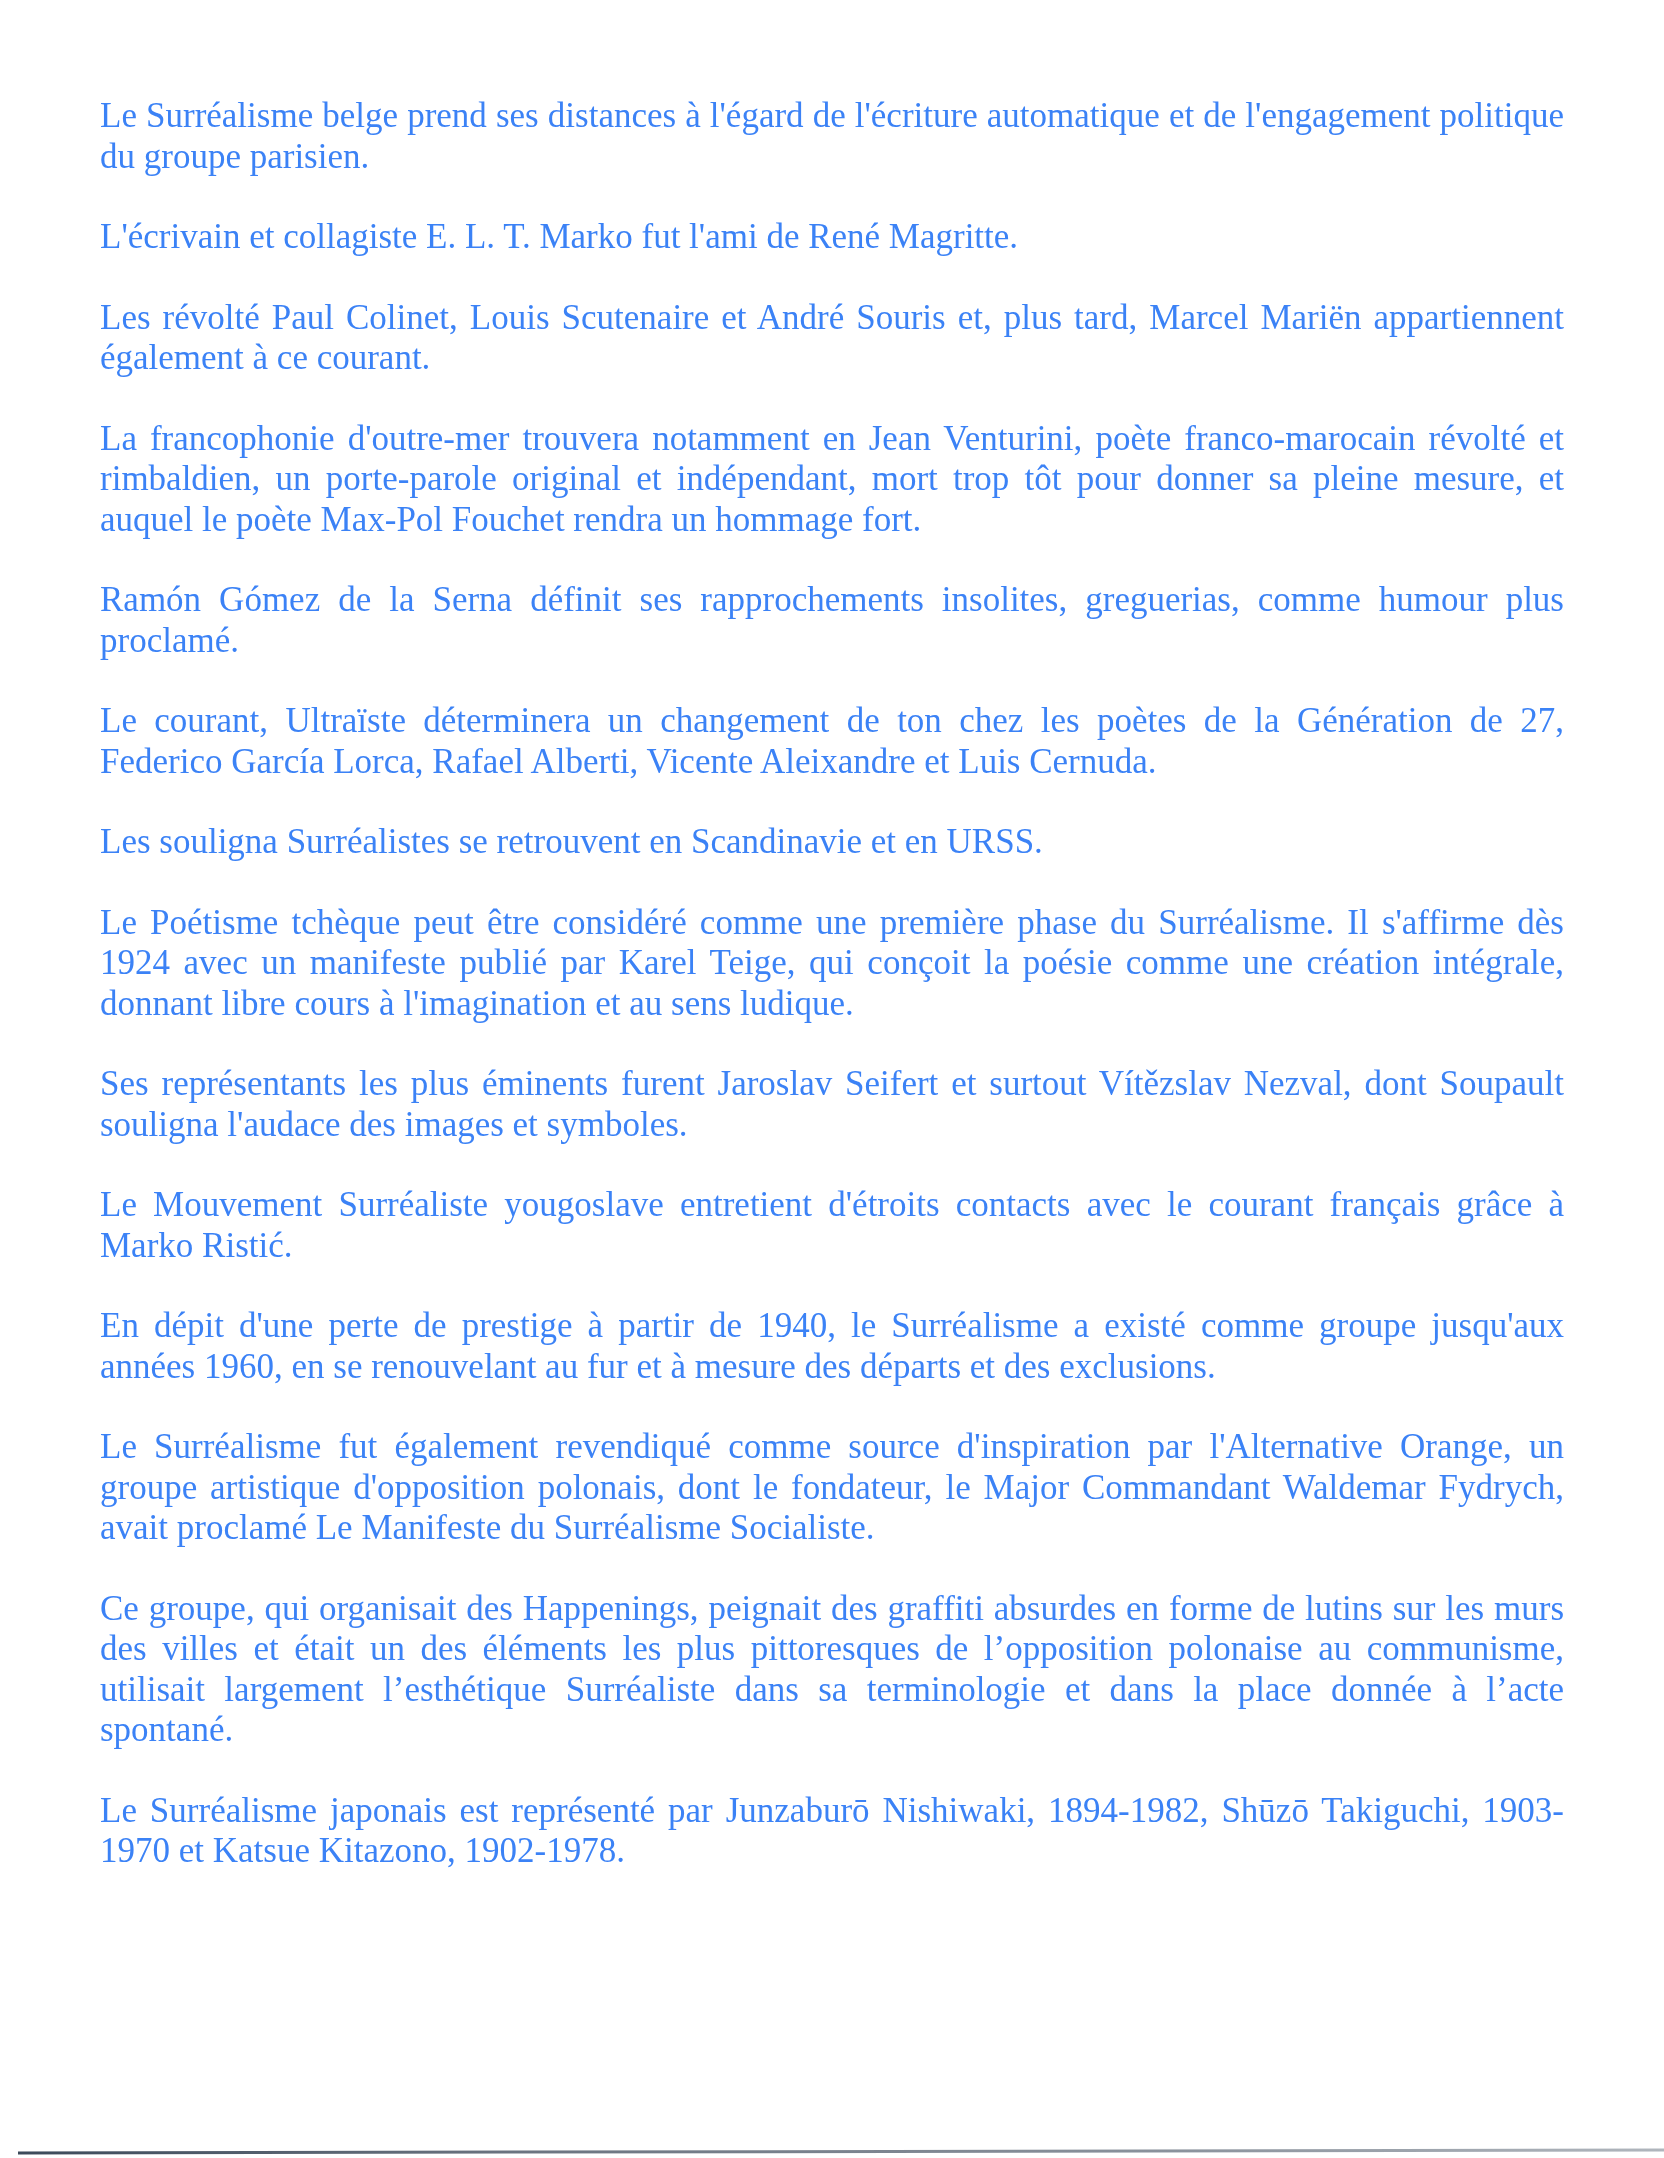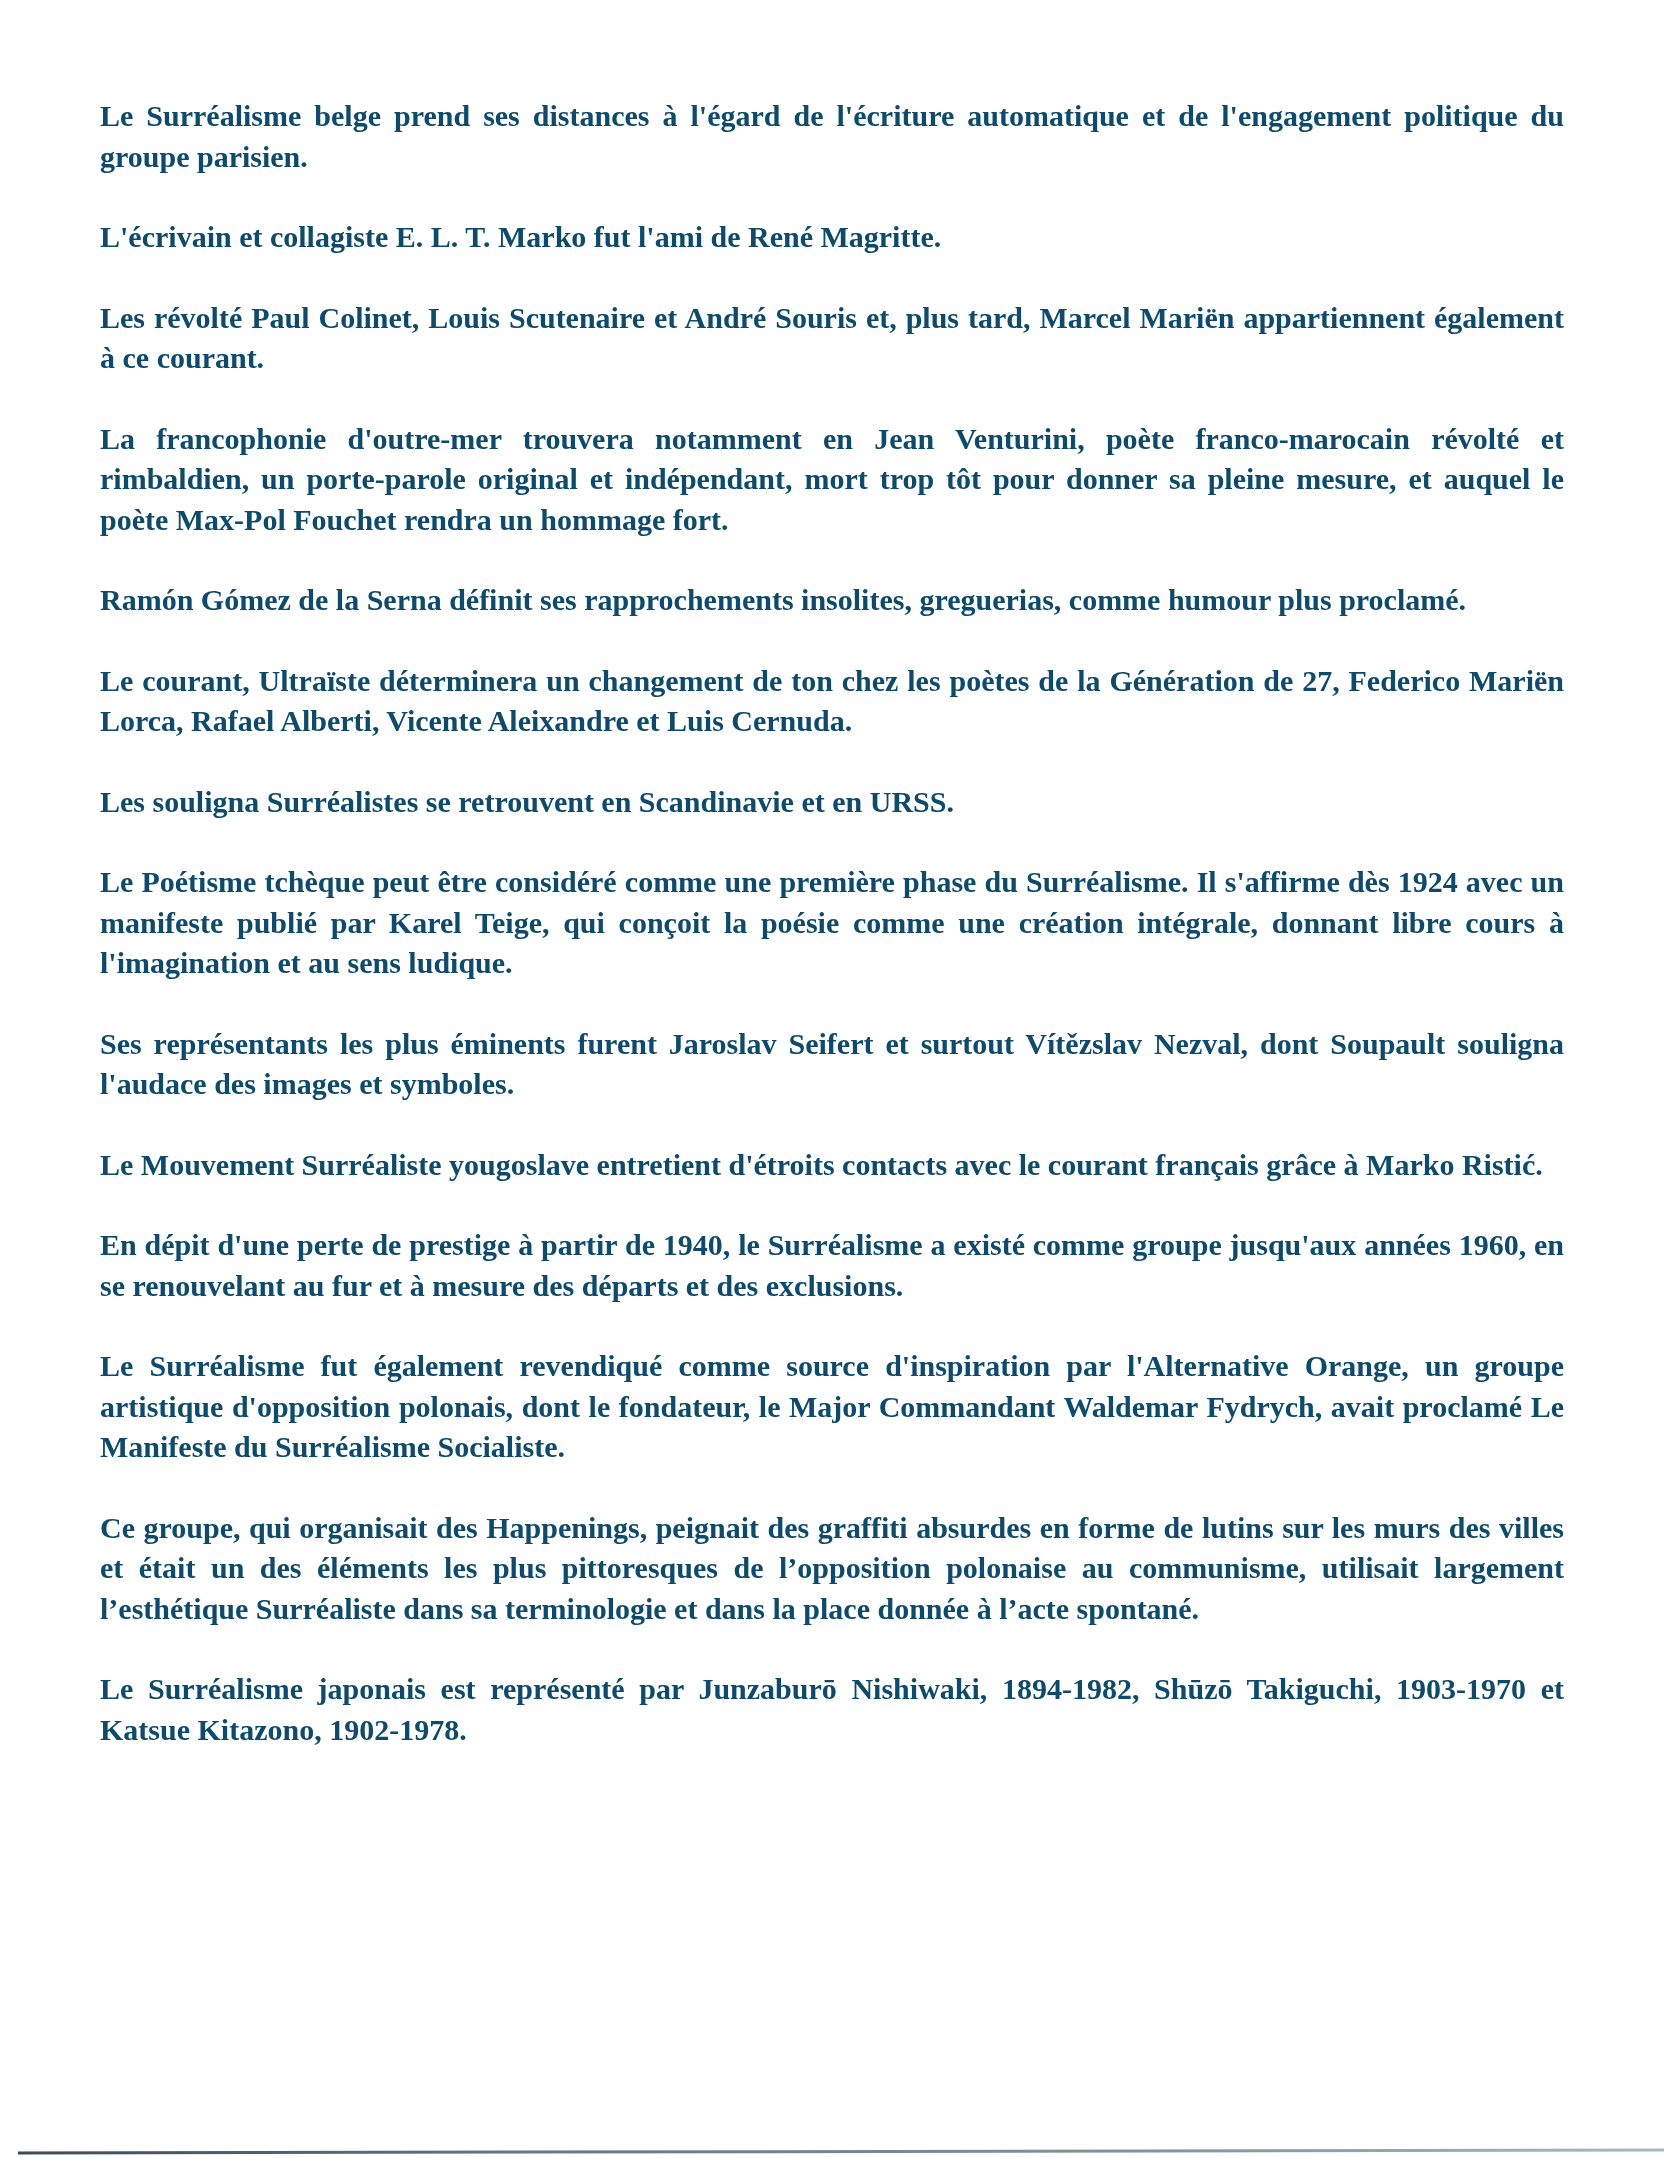--- a/index.html
+++ b/index.html
@@ -12,24 +12,24 @@
       height: 2158px;
       position: relative;
       overflow: hidden;
     }
     .page {
       position: absolute;
       left: 100px;
       top: 96px;
       width: 1464px;
       font-family: "Liberation Serif", "DejaVu Serif", serif;
-      font-weight: bold;
-      font-size: 30px;
+      font-weight: normal;
+      font-size: 35px;
       line-height: 40.5px;
-      color: #0c4a6e;
+      color: #3b82f6;
     }
     .para {
       margin: 0 0 40px 0;
       text-align: justify;
       hyphens: manual;
     }
     .bottom-rule {
       position: absolute;
       left: 18px;
       right: 0;
@@ -41,21 +41,21 @@
   </style>
 </head>
 <body>
 
 <div class="page">
   <p class="para">Le Surréalisme belge prend ses distances à l'égard de l'écriture automatique et de l'enga­gement politique du groupe parisien.</p>
   <p class="para">L'écrivain et collagiste E. L. T. Marko fut l'ami de René Magritte.</p>
   <p class="para">Les révolté Paul Colinet, Louis Scutenaire et André Souris et, plus tard, Marcel Mariën appartiennent également à ce courant.</p>
   <p class="para">La francophonie d'outre-mer trouvera notamment en Jean Venturini, poète franco-marocain révolté et rimbaldien, un porte-parole original et indépendant, mort trop tôt pour donner sa pleine mesure, et auquel le poète Max-Pol Fouchet rendra un hommage fort.</p>
   <p class="para">Ramón Gómez de la Serna définit ses rapprochements insolites, greguerias, comme hu­mour plus proclamé.</p>
-  <p class="para">Le courant, Ultraïste déterminera un changement de ton chez les poètes de la Génération de 27, Federico Mariën Lorca, Rafael Alberti, Vicente Aleixandre et Luis Cernuda.</p>
+  <p class="para">Le courant, Ultraïste déterminera un changement de ton chez les poètes de la Génération de 27, Federico García Lorca, Rafael Alberti, Vicente Aleixandre et Luis Cernuda.</p>
   <p class="para">Les souligna Surréalistes se retrouvent en Scandinavie et en URSS.</p>
   <p class="para">Le Poétisme tchèque peut être considéré comme une première phase du Surréalisme. Il s'affirme dès 1924 avec un manifeste publié par Karel Teige, qui conçoit la poésie comme une création intégrale, donnant libre cours à l'imagination et au sens ludique.</p>
   <p class="para">Ses représentants les plus éminents furent Jaroslav Seifert et surtout Vítězslav Nezval, dont Soupault souligna l'audace des images et symboles.</p>
   <p class="para">Le Mouvement Surréaliste yougoslave entretient d'étroits contacts avec le courant fran­çais grâce à Marko Ristić.</p>
   <p class="para">En dépit d'une perte de prestige à partir de 1940, le Surréalisme a existé comme groupe jusqu'aux années 1960, en se renouvelant au fur et à mesure des départs et des exclusions.</p>
   <p class="para">Le Surréalisme fut également revendiqué comme source d'inspiration par l'Alternative Orange, un groupe artistique d'opposition polonais, dont le fondateur, le Major Com­mandant Waldemar Fydrych, avait proclamé Le Manifeste du Surréalisme Socialiste.</p>
   <p class="para">Ce groupe, qui organisait des Happenings, peignait des graffiti absurdes en forme de lu­tins sur les murs des villes et était un des éléments les plus pittoresques de l’opposition polonaise au communisme, utilisait largement l’esthétique Surréaliste dans sa terminolo­gie et dans la place donnée à l’acte spontané.</p>
   <p class="para">Le Surréalisme japonais est représenté par Junzaburō Nishiwaki, 1894-1982, Shūzō Ta­kiguchi, 1903-1970 et Katsue Kitazono, 1902-1978.</p>
 </div>
 

